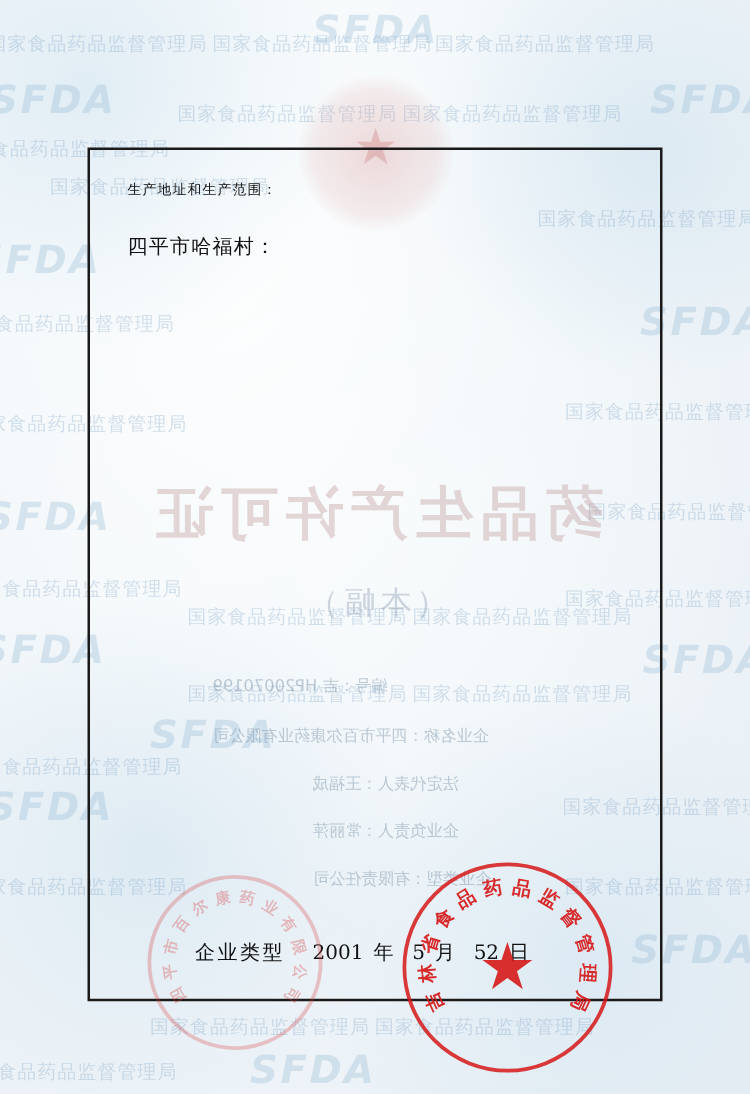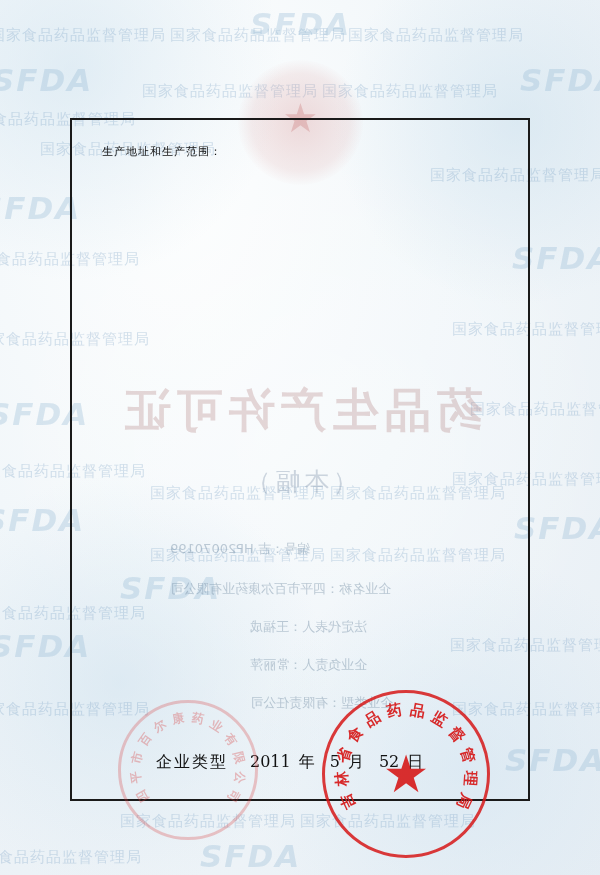--- a/index.html
+++ b/index.html
@@ -301,25 +301,26 @@
     <div class="ghost-line" style="left:170px; top:540px; width:300px;">编号：吉 HP20070199</div>
     <div class="ghost-line" style="left:170px; top:580px; width:300px;">企业名称：四平市百尔康药业有限公司</div>
     <div class="ghost-line" style="left:250px; top:618px; width:220px;">法定代表人：王福成</div>
     <div class="ghost-line" style="left:250px; top:656px; width:220px;">企业负责人：常丽萍</div>
     <div class="ghost-line" style="left:250px; top:694px; width:220px;">企业类型：有限责任公司</div>
   </div>
 
   <div class="frame">
     <div class="content">
       <div class="section-title">生产地址和生产范围：</div>
+      <div class="site-name">四平市哈福村：</div>
     </div>
 
     <div class="validity">
       <span class="label">企业类型</span>
-      <span class="year">2011</span>
+      <span class="year">2001</span>
       <span class="unit">年</span>
       <span class="num">5</span>
       <span class="unit">月</span>
       <span class="num">52</span>
       <span class="unit">日</span>
     </div>
   </div>
 
   <div class="seal-ghost">
     <div class="seal-ghost-ring" id="seal-ghost-ring">

